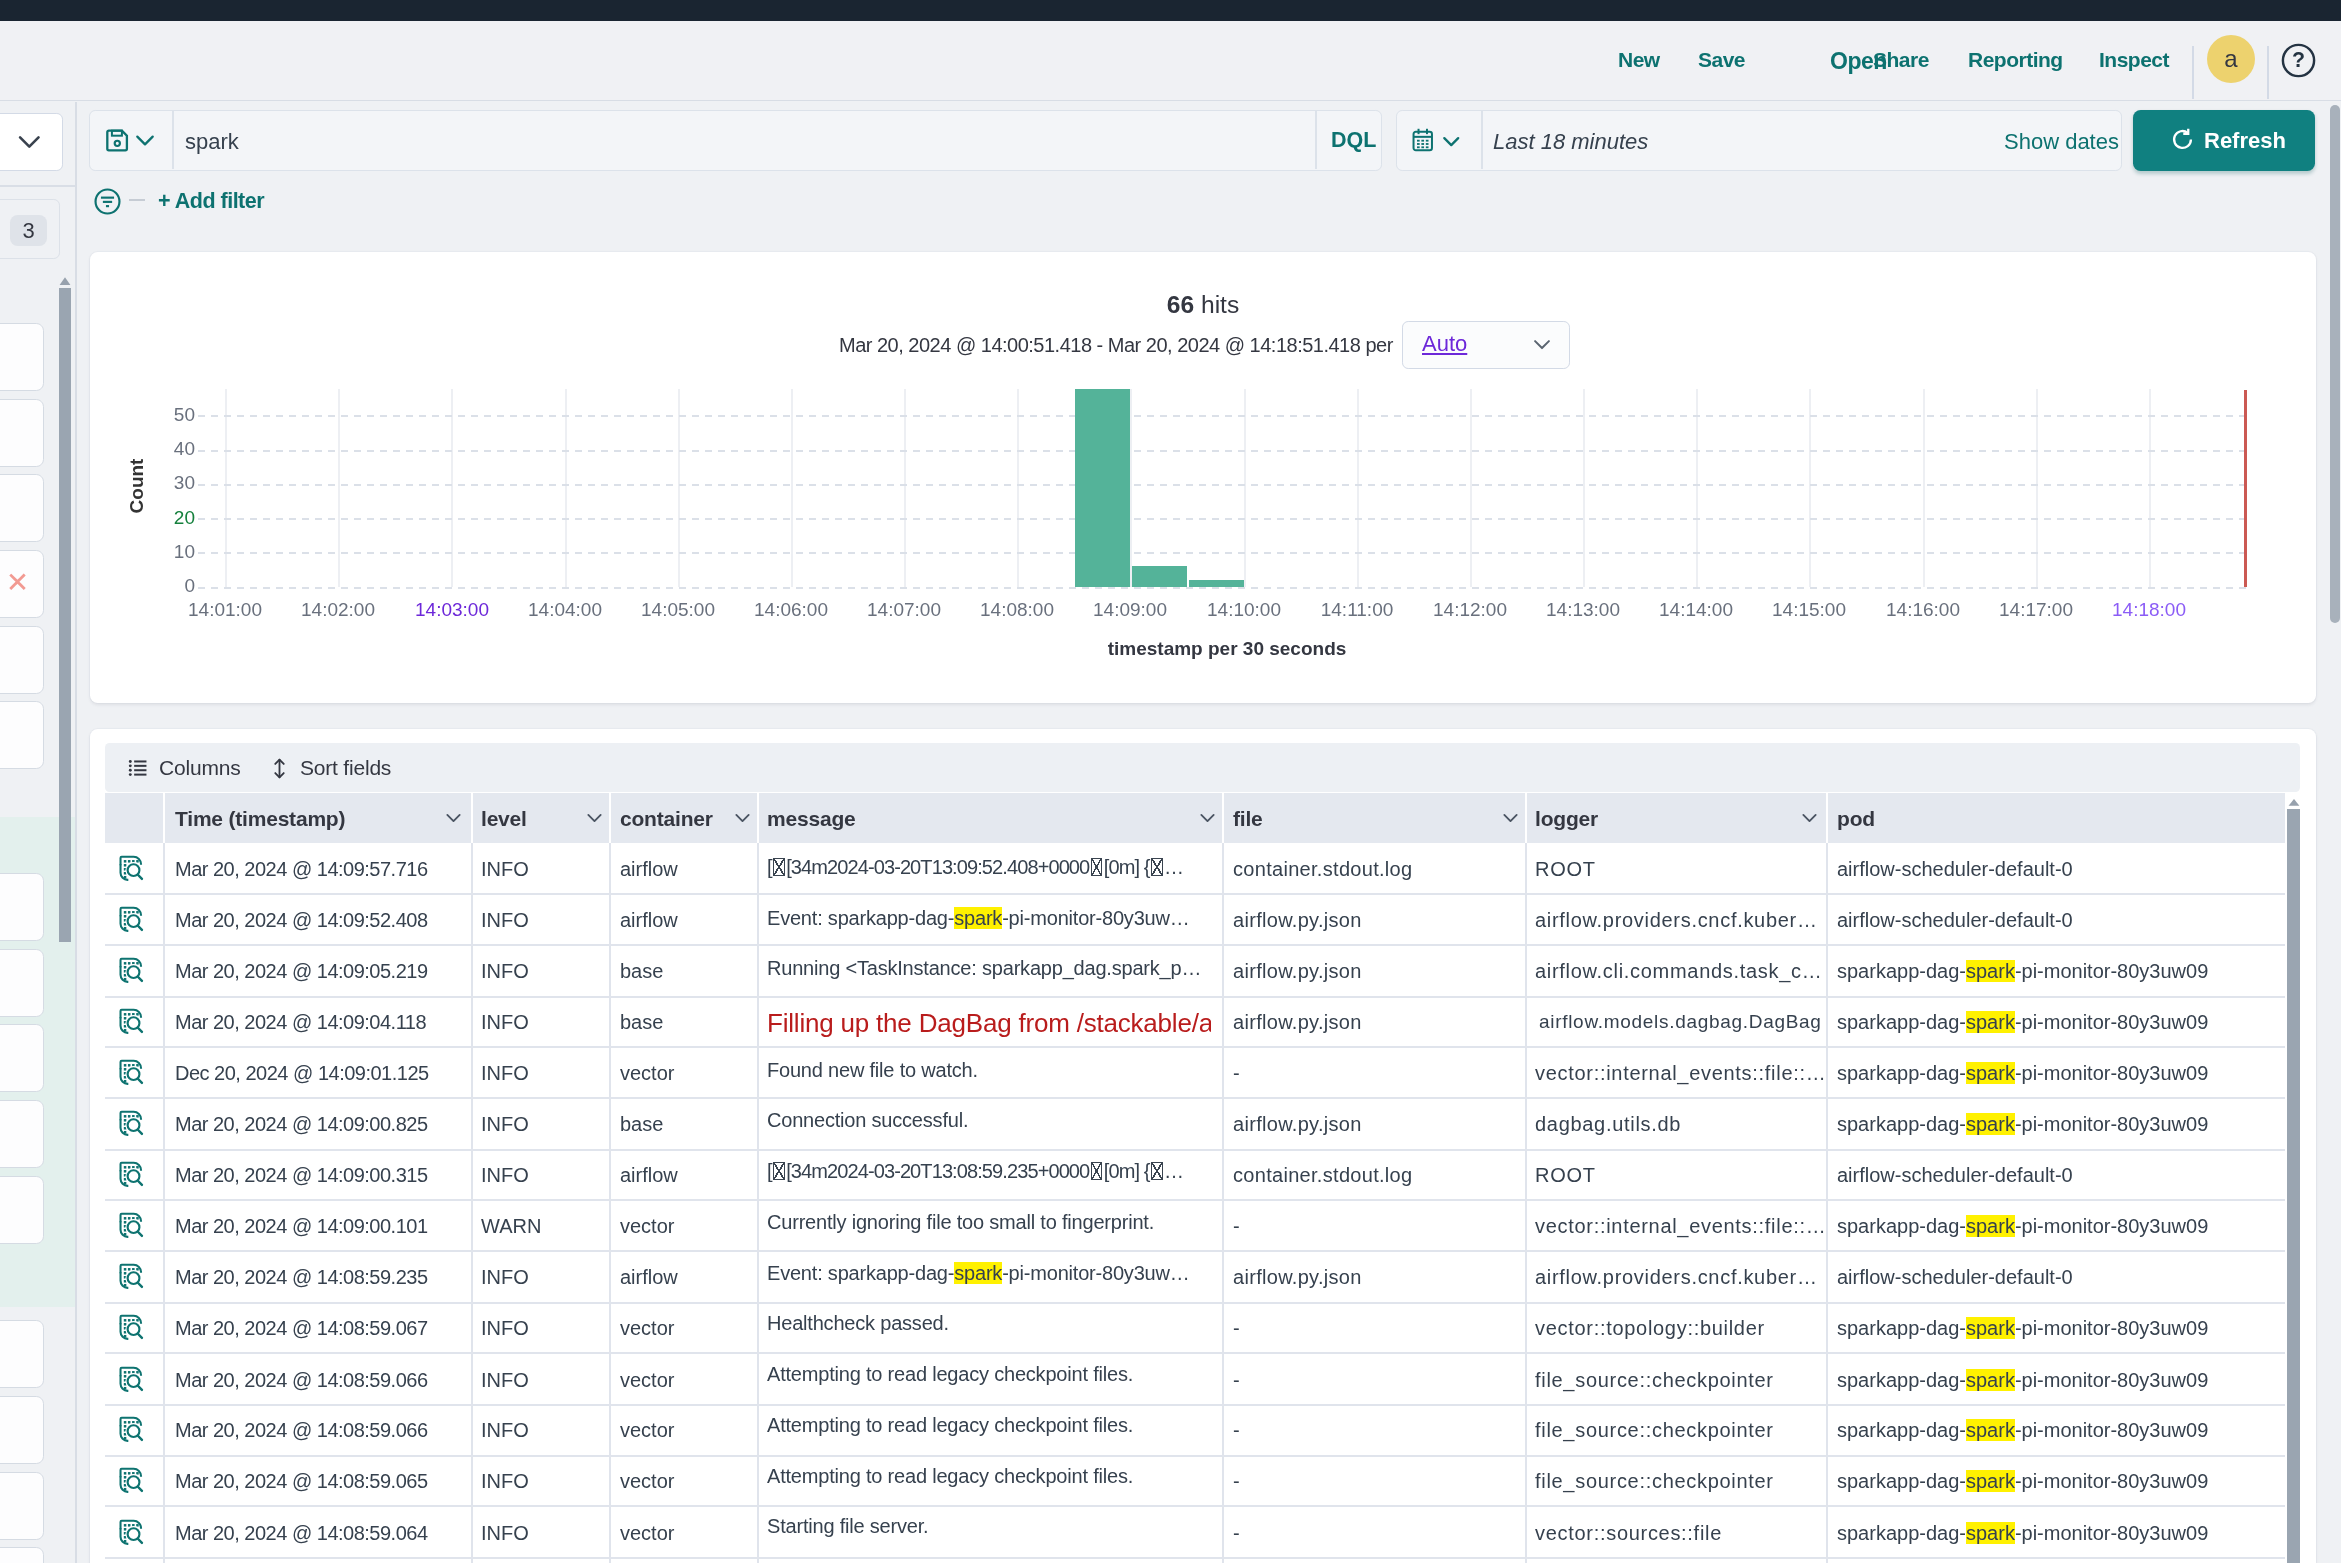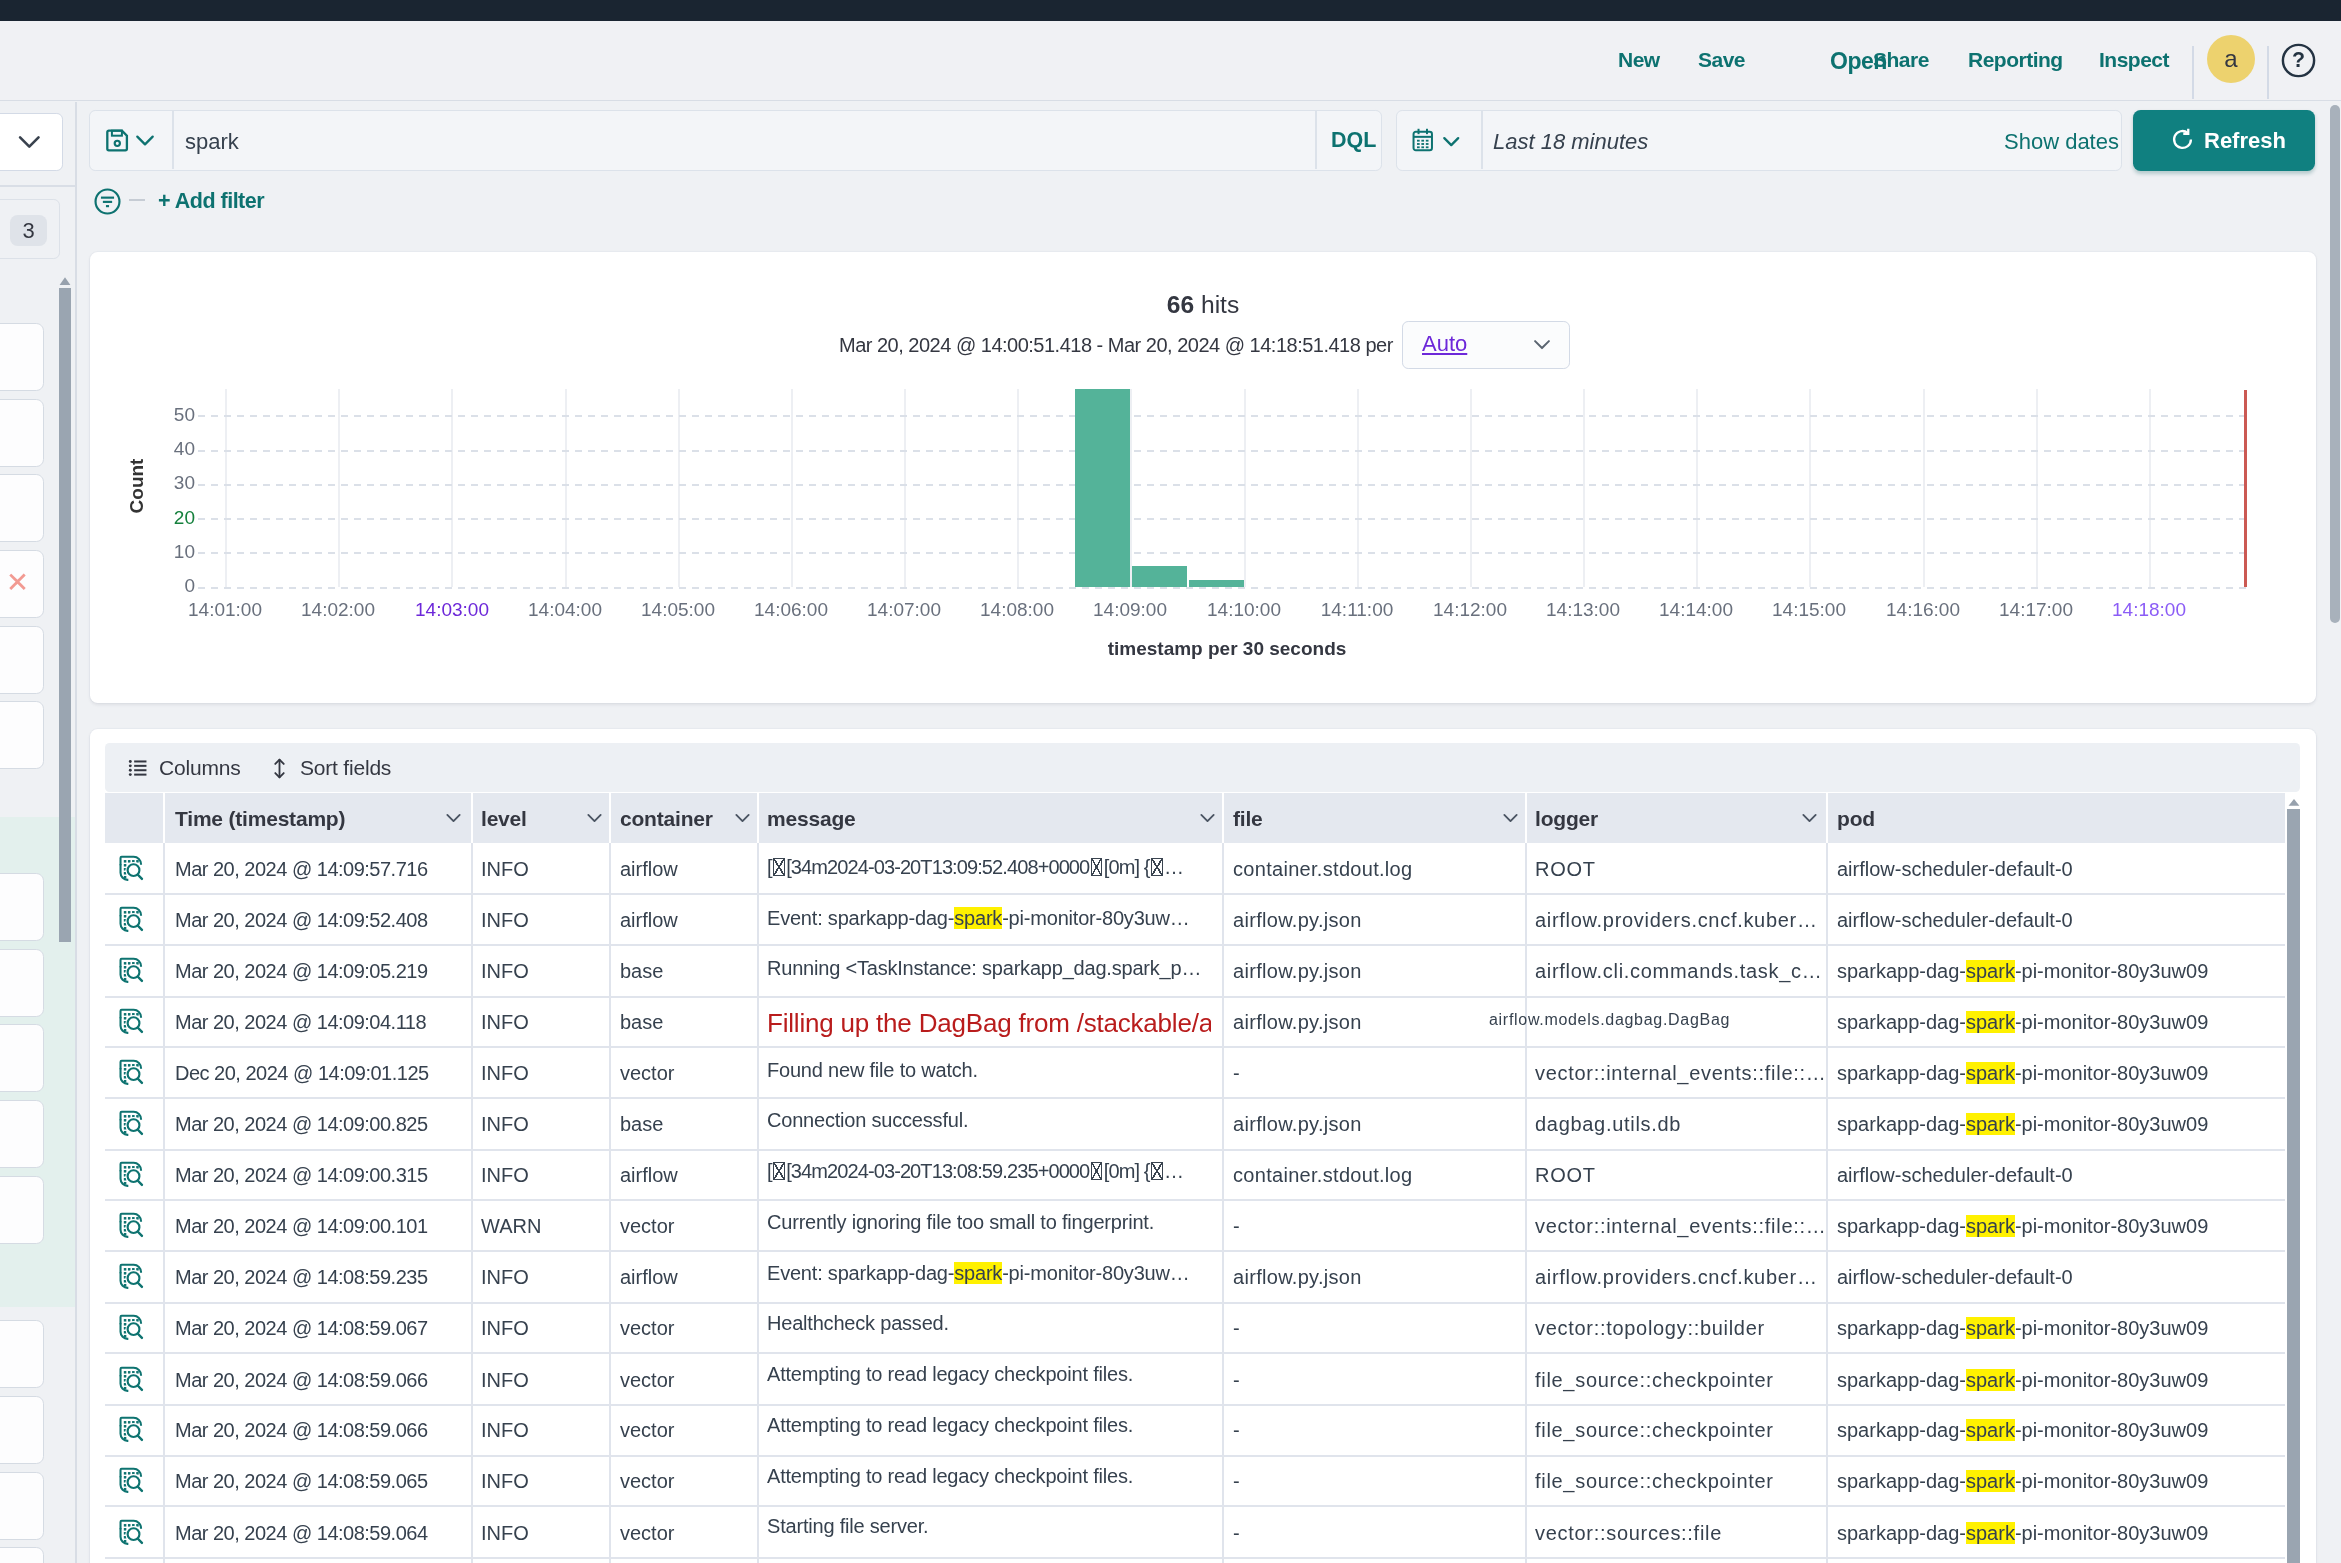--- a/index.html
+++ b/index.html
@@ -373,21 +373,21 @@
 </g>
 <circle cx="20.3" cy="20.8" r="10.6" fill="#fff"></circle>
 <circle cx="20.3" cy="20.8" r="7.7" fill="none" stroke="#0e7370" stroke-width="2.8"></circle>
 <line x1="26" y1="26.8" x2="31.3" y2="32.3" stroke="#0e7370" stroke-width="3.2" stroke-linecap="round"></line>
 </svg>
 <div class="abs" style="left:175px;top:1011px;font-size:20px;color:#36414e;letter-spacing:-0.5px;">Mar 20, 2024 @ 14:09:04.118</div>
 <div class="abs" style="left:481px;top:1011px;font-size:20px;color:#36414e;">INFO</div>
 <div class="abs" style="left:620px;top:1011px;font-size:20px;color:#36414e;">base</div>
 <div class="abs" style="left:767px;top:1008px;width:444px;font-size:26px;color:#b91c1c;letter-spacing:-0.2px;white-space:nowrap;overflow:hidden;">Filling up the DagBag from /stackable/app/git/c…</div>
 <div class="abs" style="left:1233px;top:1011px;font-size:20px;color:#36414e;letter-spacing:0.3px;">airflow.py.json</div>
-<div class="abs" style="left:1489px;top:1011px;font-size:16px;color:#36414e;letter-spacing:0.7px;">airflow.models.dagbag.DagBag</div>
+<div class="abs" style="left:1539px;top:1011px;font-size:19px;color:#36414e;letter-spacing:0.7px;">airflow.models.dagbag.DagBag</div>
 <div class="abs" style="left:1837px;top:1011px;font-size:20px;color:#36414e;letter-spacing:0px;">sparkapp-dag-<span class="hl">spark</span>-pi-monitor-80y3uw09</div>
 <svg class="abs" style="left:118px;top:1058px;" width="26" height="28" viewBox="0 0 34 36">
 <g stroke="#0e7370" fill="none" stroke-width="2.7">
 <path d="M3.3 14.5 V4.8 a1.5 1.5 0 0 1 1.5 -1.5 H20.5 a9.6 9.6 0 0 1 9.6 9.6 V13.6"></path>
 <path d="M3.3 13 V24.2 a9.3 9.3 0 0 0 9.3 9.3 H13.5"></path>
 </g>
 <g fill="#0e7370">
 <rect x="7.6" y="7.6" width="3.3" height="3.3"></rect>
       <rect x="7.6" y="12.8" width="3.3" height="3.3"></rect>
       <rect x="7.6" y="18" width="3.3" height="3.3"></rect>

